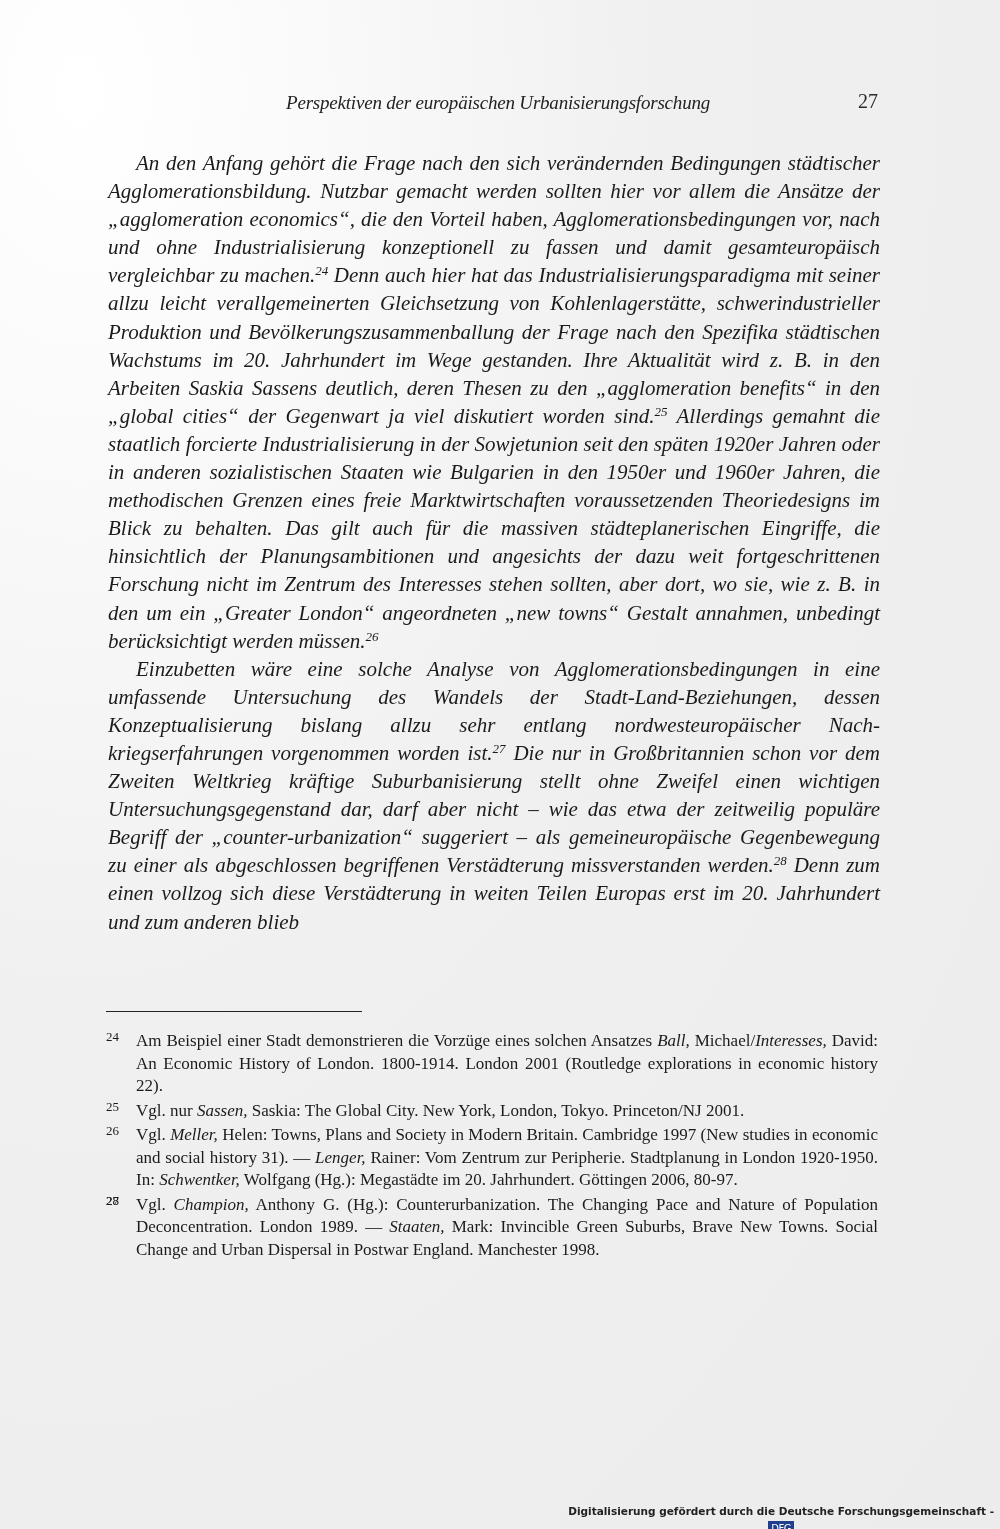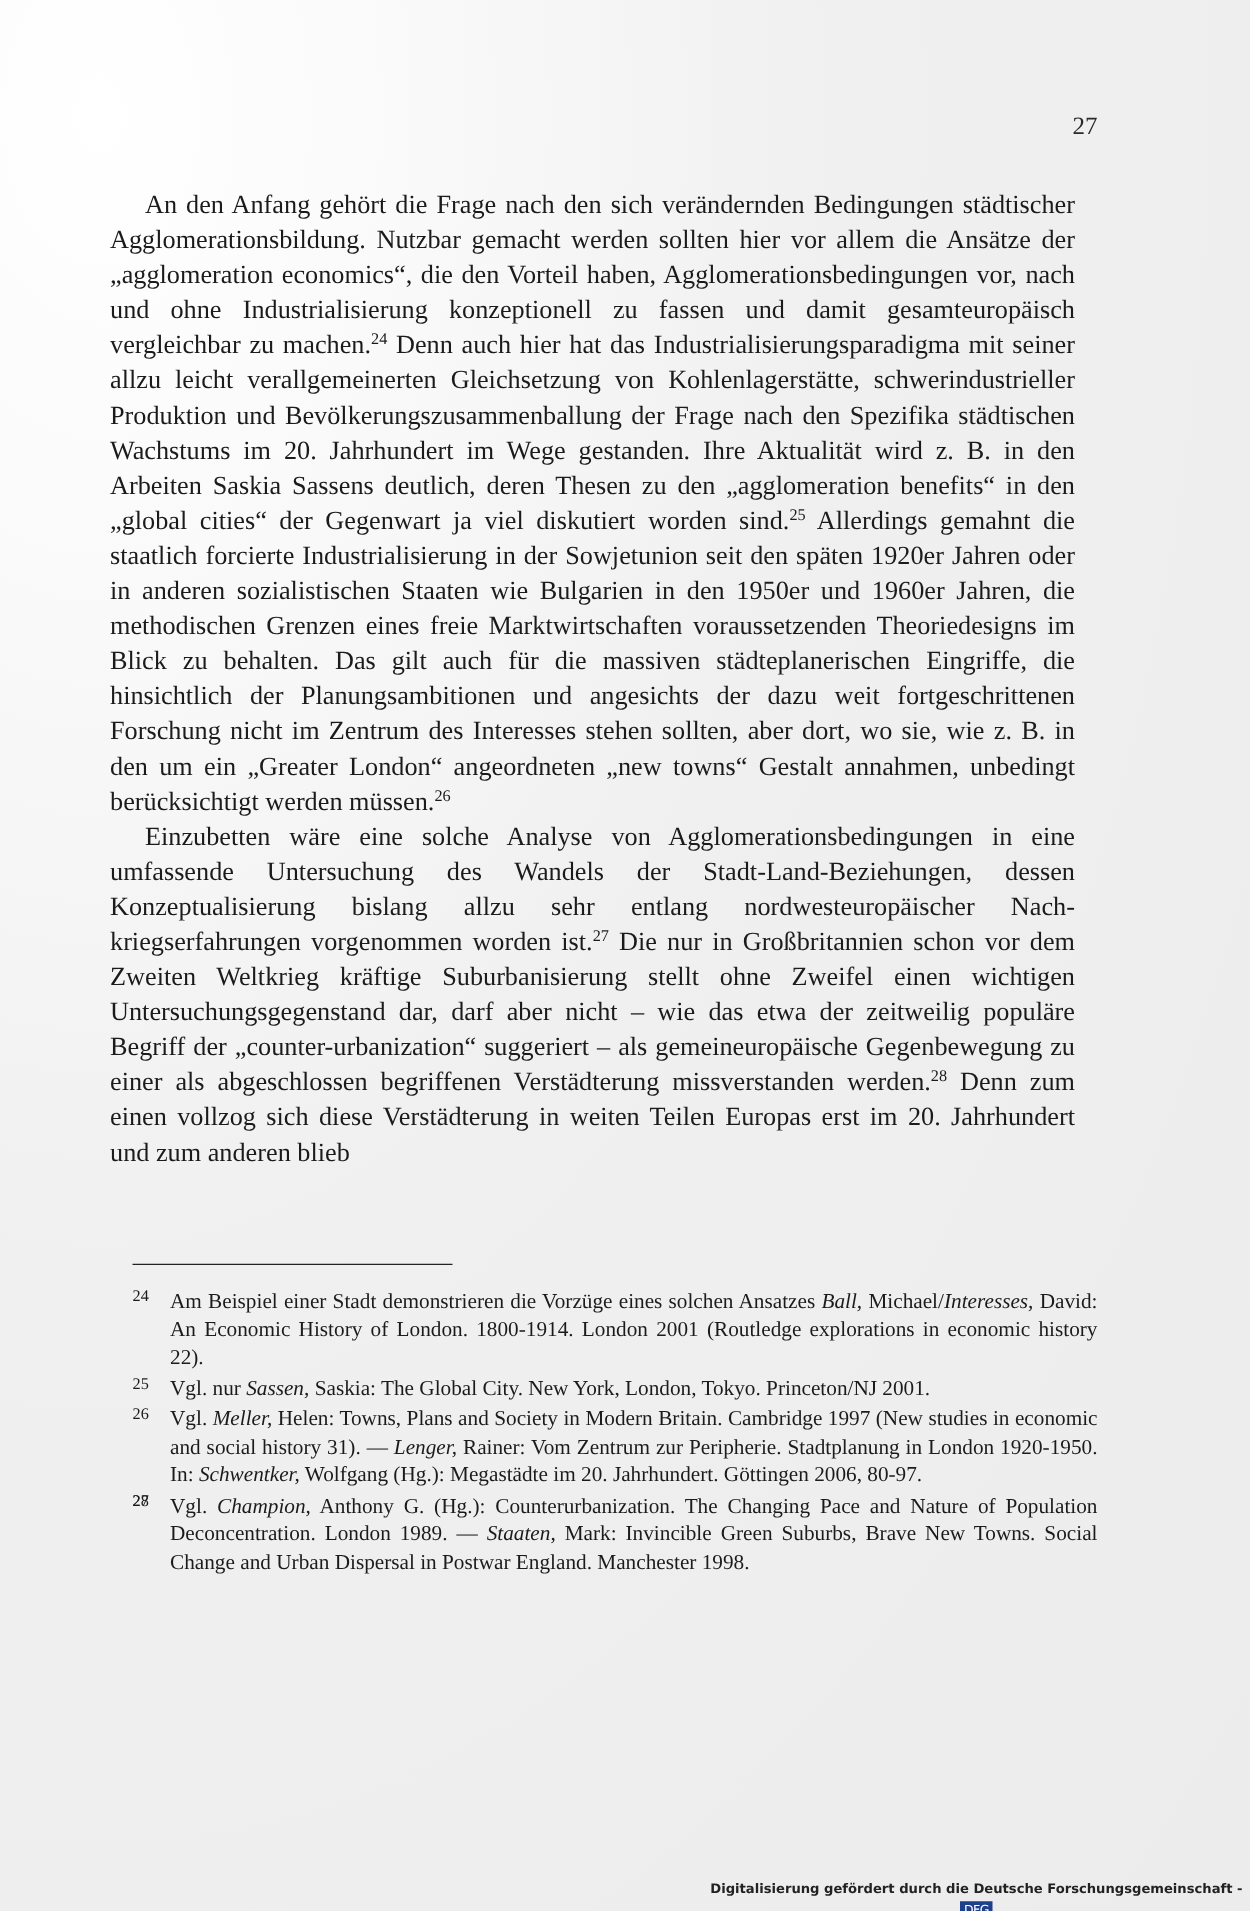--- a/index.html
+++ b/index.html
@@ -14,23 +14,24 @@
     position: absolute; top: 92px; left: 104px; width: 774px; height: 30px;
   }
   .running-title {
     position: absolute; left: 182px; top: 0;
     font-style: italic; font-size: 19px; letter-spacing: -0.2px; color: #222;
   }
   .page-number {
     position: absolute; right: 0; top: -2px; font-size: 20px; color: #2a2a2a;
   }
   .body-text {
-    position: absolute; top: 149px; left: 88px; width: 772px;
+    position: absolute; top: 149px; left: 108px; width: 772px;
     font-size: 21px; line-height: 28.1px; text-align: justify;
     hyphens: manual;
+    font-style: italic;
   }
   .body-text p { margin: 0; text-indent: 28px; }
   sup { font-size: 13px; vertical-align: 7px; line-height: 0; }
   .fn-rule {
     position: absolute; top: 1011px; left: 106px; width: 256px; height: 0;
     border-top: 1.5px solid #222;
   }
   .footnotes {
     position: absolute; top: 1030px; left: 106px; width: 772px;
     font-size: 17px; line-height: 22.5px; text-align: justify;
@@ -48,20 +49,21 @@
   }
   .dfg-logo {
     background: #1f3f8c; color: #ffffff; font-size: 10px; font-weight: normal;
     padding: 1px 3px; letter-spacing: -0.5px; line-height: 13px;
   }
 </style>
 </head>
 <body>
 
 <div class="running-head">
+  <span class="running-title">Perspektiven der europäischen Urbanisierungsforschung</span>
   <span class="page-number">27</span>
 </div>
 
 <div class="body-text">
   <p>An den Anfang gehört die Frage nach den sich verändernden Bedingungen städtischer Agglomerationsbildung. Nutzbar gemacht werden sollten hier vor allem die Ansätze der „agglomeration economics“, die den Vorteil haben, Ag­glomerationsbedingungen vor, nach und ohne Industrialisierung konzeptionell zu fassen und damit gesamteuropäisch vergleichbar zu machen.<sup>24</sup> Denn auch hier hat das Industrialisierungsparadigma mit seiner allzu leicht verallgemeiner­ten Gleichsetzung von Kohlenlagerstätte, schwerindustrieller Produktion und Bevölkerungszusammenballung der Frage nach den Spezifika städtischen Wachstums im 20. Jahrhundert im Wege gestanden. Ihre Aktualität wird z. B. in den Arbeiten Saskia Sassens deutlich, deren Thesen zu den „agglomeration be­nefits“ in den „global cities“ der Gegenwart ja viel diskutiert worden sind.<sup>25</sup> Al­lerdings gemahnt die staatlich forcierte Industrialisierung in der Sowjetunion seit den späten 1920er Jahren oder in anderen sozialistischen Staaten wie Bulga­rien in den 1950er und 1960er Jahren, die methodischen Grenzen eines freie Marktwirtschaften voraussetzenden Theoriedesigns im Blick zu behalten. Das gilt auch für die massiven städteplanerischen Eingriffe, die hinsichtlich der Pla­nungsambitionen und angesichts der dazu weit fortgeschrittenen Forschung nicht im Zentrum des Interesses stehen sollten, aber dort, wo sie, wie z. B. in den um ein „Greater London“ angeordneten „new towns“ Gestalt annahmen, unbedingt berücksichtigt werden müssen.<sup>26</sup></p>
   <p>Einzubetten wäre eine solche Analyse von Agglomerationsbedingungen in eine umfassende Untersuchung des Wandels der Stadt-Land-Beziehungen, des­sen Konzeptualisierung bislang allzu sehr entlang nordwesteuropäischer Nach­kriegserfahrungen vorgenommen worden ist.<sup>27</sup> Die nur in Großbritannien schon vor dem Zweiten Weltkrieg kräftige Suburbanisierung stellt ohne Zweifel einen wichtigen Untersuchungsgegenstand dar, darf aber nicht – wie das etwa der zeitweilig populäre Begriff der „counter-urbanization“ suggeriert – als gemein­europäische Gegenbewegung zu einer als abgeschlossen begriffenen Verstädte­rung missverstanden werden.<sup>28</sup> Denn zum einen vollzog sich diese Verstädte­rung in weiten Teilen Europas erst im 20. Jahrhundert und zum anderen blieb</p>
 </div>
 
 <div class="fn-rule"></div>
 

